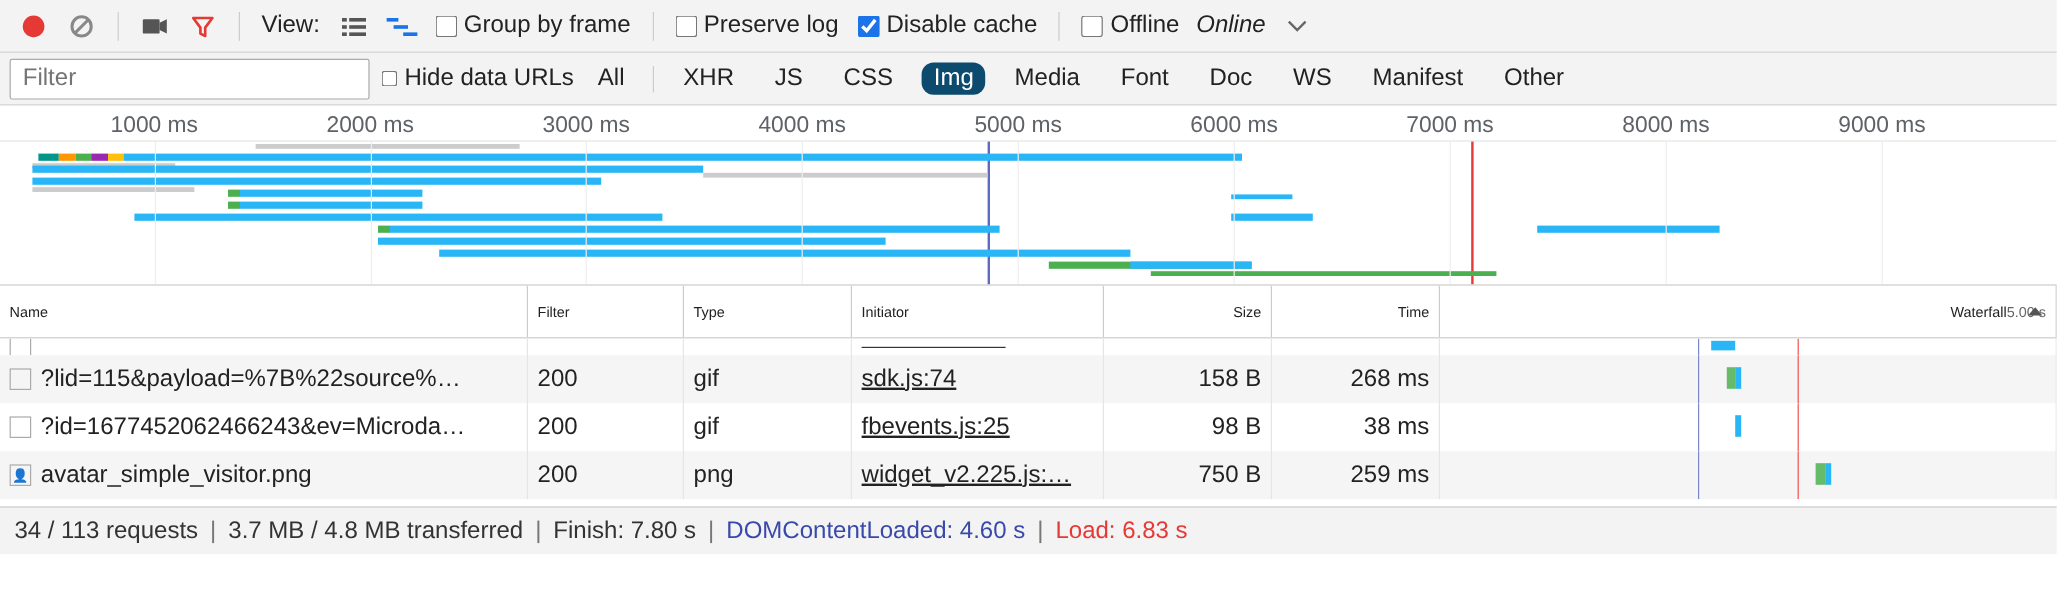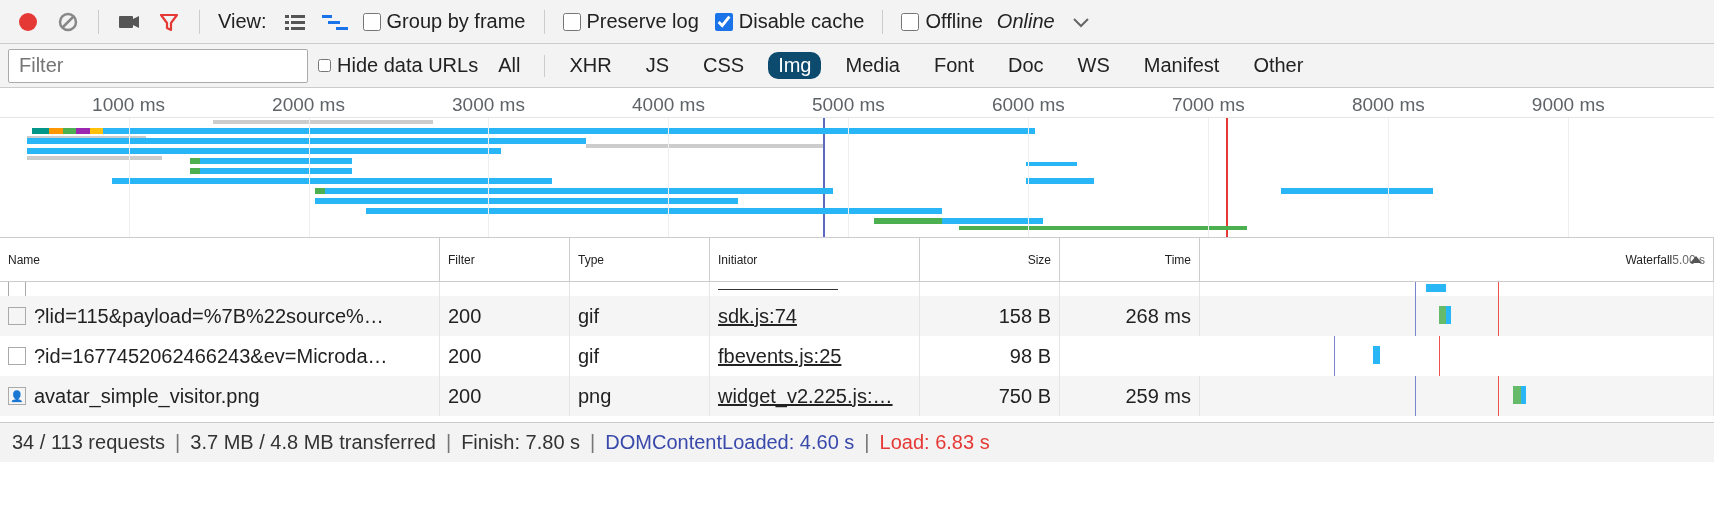--- a/index.html
+++ b/index.html
@@ -287,20 +287,21 @@
     <div class="cell col-name">
       <span class="file-ico"></span>
       <span>?id=1677452062466243&amp;ev=Microda…</span>
     </div>
     <div class="cell col-status">200</div>
     <div class="cell col-type">gif</div>
     <div class="cell col-init">
         <span class="initiator">fbevents.js:25</span>
       </div>
     <div class="cell col-size num">98 B</div>
+    <div class="cell col-time num">38 ms</div>
     <div class="cell col-wf wf-cell">
       <div class="wf-line-blue" style="left:42%;"></div>
       <div class="wf-line-red" style="left:58%;"></div>
       <div class="wf-chunk blue" style="left:48%; width:1%;"></div>
     </div>
   </div>
 
   <div class="row">
     <div class="cell col-name">
       <span class="file-ico">👤</span>

